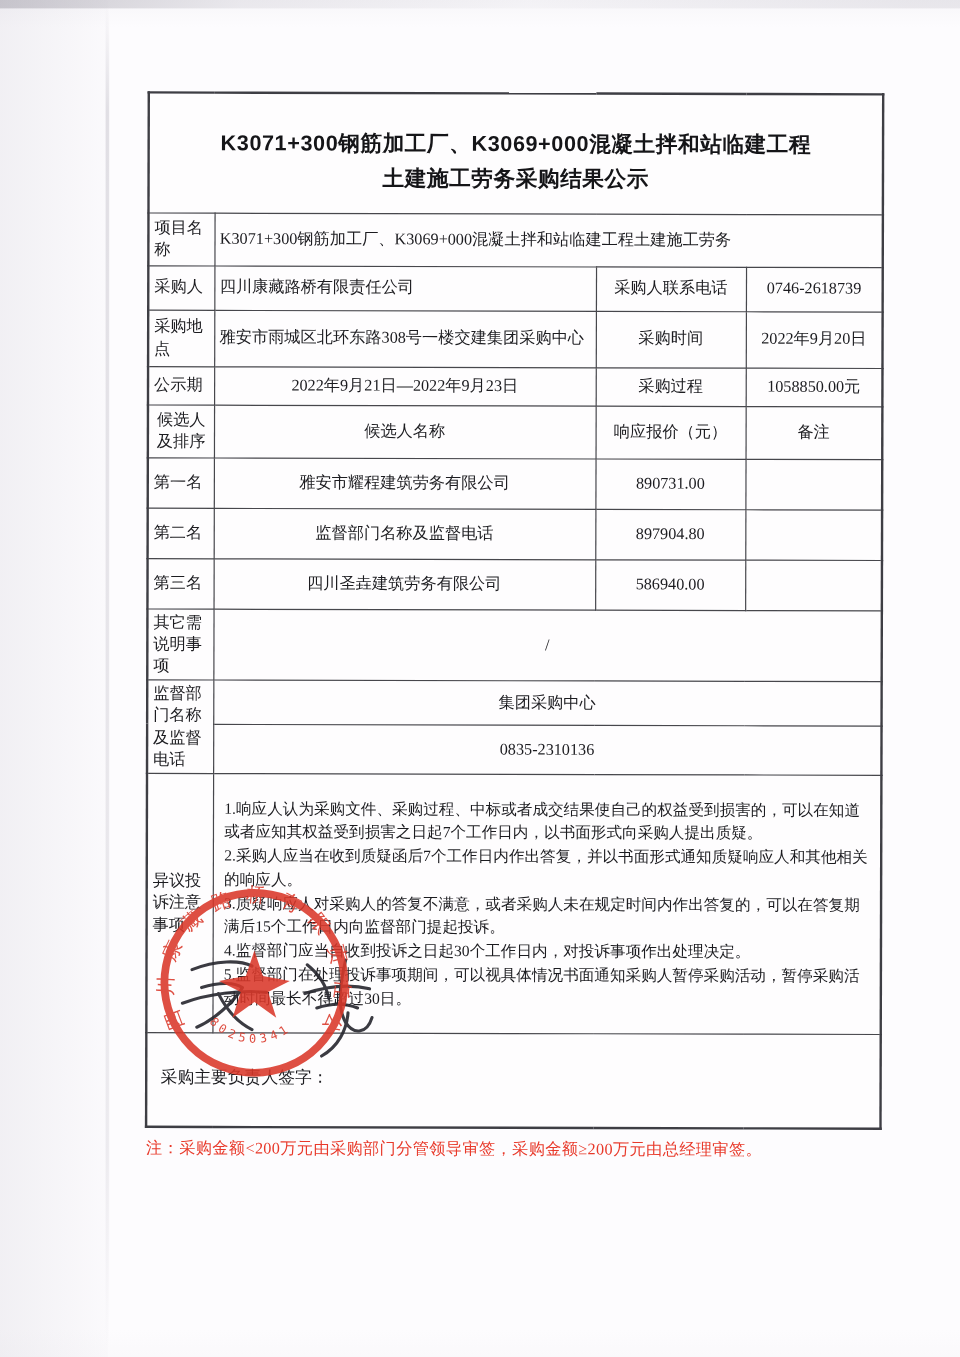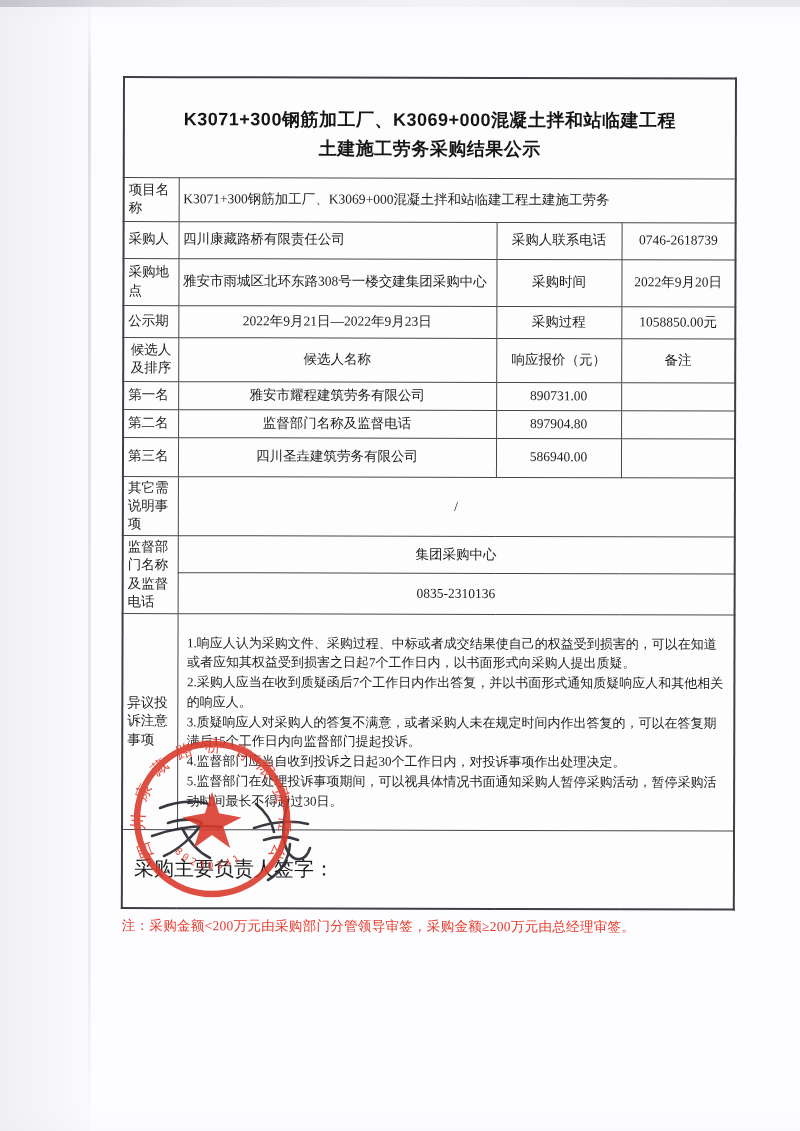--- a/index.html
+++ b/index.html
@@ -55,31 +55,31 @@
   td.lbl { word-break: break-all; padding: 3px 2px 3px 4px; line-height: 1.45; }
   td.lbl-center { text-align: left; padding: 3px 2px; }
   td.val-left { text-align: left; padding-left: 7px; }
   td.val-center { text-align: center; }
 
   tr.r-project td { height: 44px; }
   tr.r-purchaser td { height: 37px; }
   tr.r-location td { height: 47px; }
   tr.r-period td { height: 32px; }
   tr.r-cand-head td { height: 44px; text-align: center; }
-  tr.r-cand td { height: 28px; }
+  tr.r-cand td { height: 42px; }
   tr.r-other td { height: 49px; }
   tr.r-sup1 td { height: 34px; }
   tr.r-sup2 td { height: 38px; }
   tr.r-complaint td { height: 216px; vertical-align: middle; }
   tr.r-sign td { height: 78px; }
 
   .complaint-text { padding: 4px 5px; font-size: 13px; line-height: 1.52; text-align: left; }
   .complaint-text div { word-break: break-all; }
 
-  .sign-label { padding-left: 7px; font-size: 20px; }
+  .sign-label { padding-left: 7px; font-size: 14px; }
 
   .footnote {
     margin-top: 8px; padding-left: 1px;
     font-size: 13.5px; letter-spacing: .3px;
     color: #e8392a; white-space: nowrap;
   }
 
   
   .seal {
     position: absolute; left: 126px; top: 733px; width: 172px; height: 172px;

